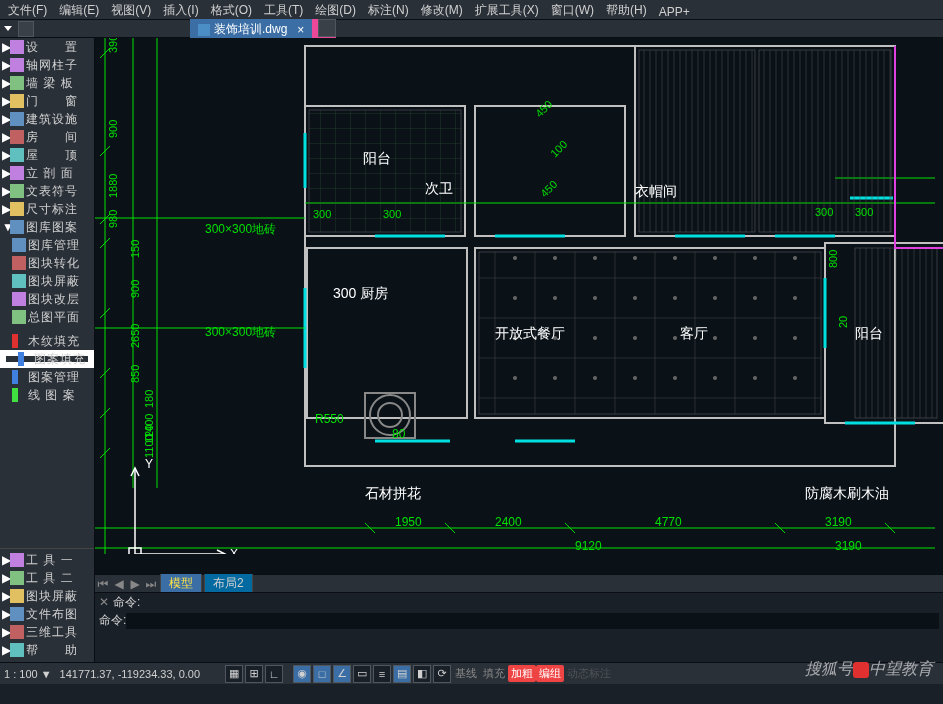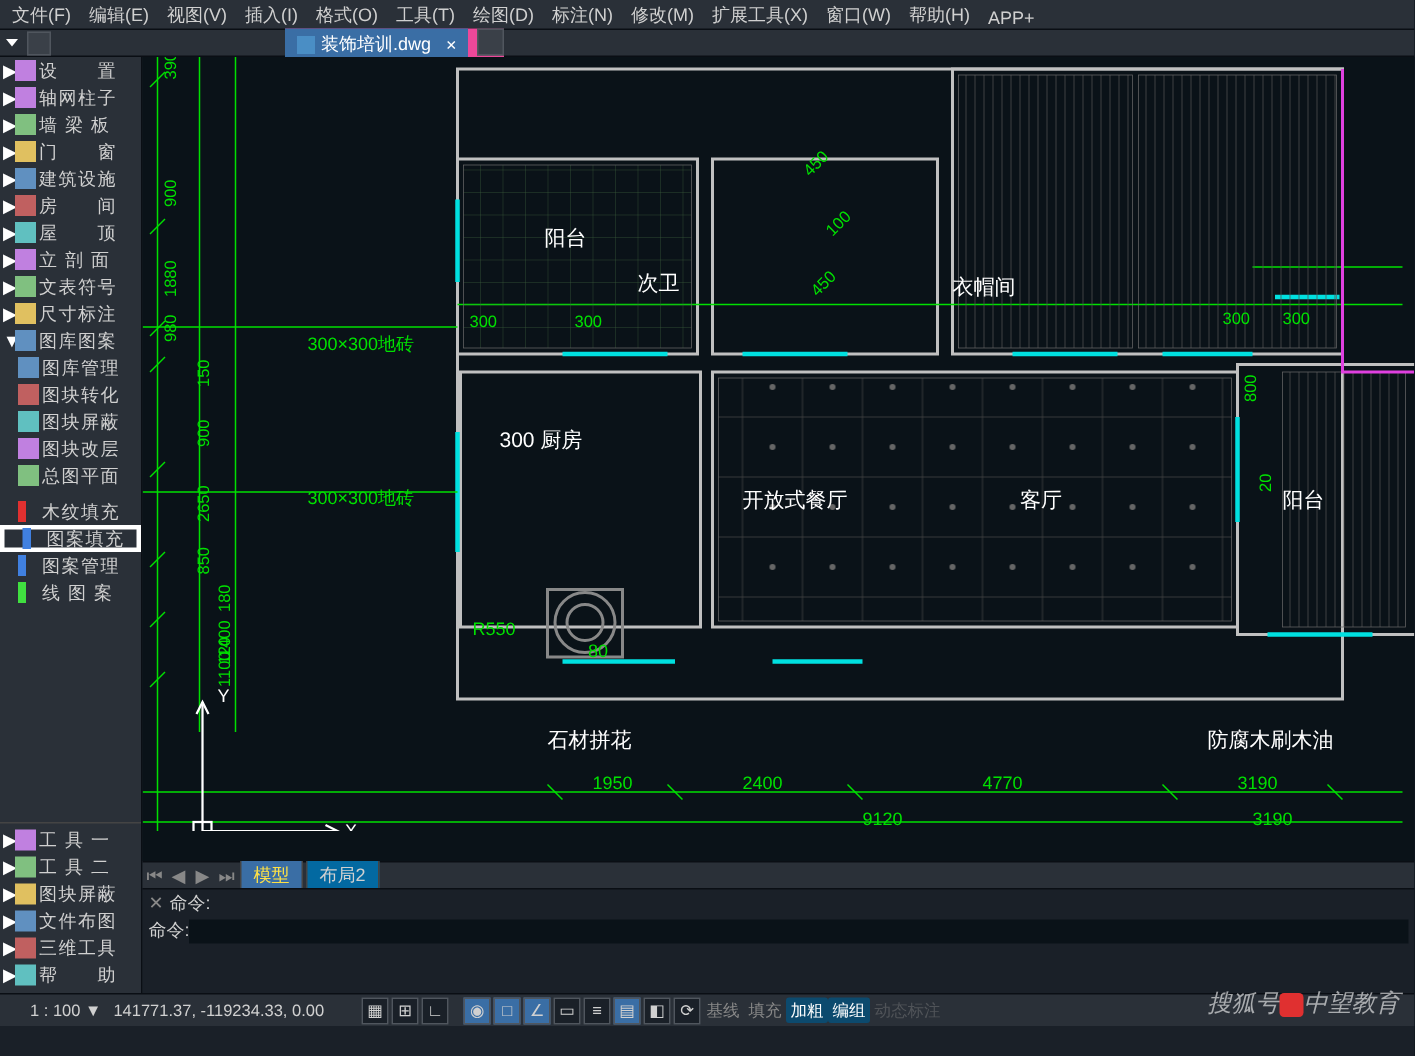--- a/index.html
+++ b/index.html
@@ -12,43 +12,43 @@
 .tab-area { height:19px; margin-left:95px; display:flex; align-items:flex-start; background:#ec4899; }
 .file-tab { background:#3a6ea5; color:#fff; padding:2px 8px; display:flex; align-items:center; gap:4px; }
 .file-tab .fic { width:12px; height:12px; background:#4a8ec5; }
 .file-tab .close { margin-left:6px; }
 .side-icon { width:18px; height:18px; margin-left:6px; background:#3a4048; border:1px solid #50565e; }
 .content { display:flex; height:624px; }
 .sidebar { width:95px; background:#2a3038; border-right:1px solid #0a0e14; overflow:hidden; }
 .sb-item { height:18px; display:flex; align-items:center; padding:0 2px; cursor:default; }
 .sb-item .arr { width:8px; color:#fff; }
 .sb-item .ic { width:14px; height:14px; margin-right:2px; }
-.sb-item.hl { border:3px solid #ffffff; }
+.sb-item.hl { border:6px solid #ffffff; }
 .sb-item .txt { letter-spacing:1px; }
 .ic-a{background:#c080e0}.ic-b{background:#80c080}.ic-c{background:#e0c060}.ic-d{background:#6090c0}.ic-e{background:#c06060}.ic-f{background:#60c0c0}
 .ic-line-r{background:linear-gradient(90deg,#e03030 40%,transparent 40%)}
 .ic-line-b{background:linear-gradient(90deg,#4080e0 40%,transparent 40%)}
 .ic-line-g{background:linear-gradient(90deg,#40e040 40%,transparent 40%)}
 .canvas-wrap { flex:1; display:flex; flex-direction:column; background:#0a1218; }
 .canvas { flex:1; position:relative; overflow:hidden; background:#0a1218; }
 .canvas svg { position:absolute; top:0; left:0; }
 .footer-tabs { height:18px; background:#2a3038; display:flex; align-items:center; border-top:1px solid #0a0e14; }
 .tab-btn { padding:1px 8px; margin:0 1px; background:#0369a1; border:1px solid #444; }
 .tab-btn.active { background:#3a6ea5; color:#fde047; }
 .tab-nav { width:14px; height:14px; display:flex; align-items:center; justify-content:center; margin:0 1px; color:#888; }
 .cmd-area { height:70px; background:#1a2028; color:#d0d0d0; padding:2px 4px; border-top:1px solid #0a0e14; }
 .cmd-area .hist { font-size:12px; line-height:15px; }
 .cmd-area .inp { display:flex; align-items:center; margin-top:2px; }
 .cmd-area input { flex:1; background:#0a1218; border:none; color:#fff; font-size:12px; padding:1px 2px; }
-.status { height:22px; background:#2a3038; display:flex; align-items:center; border-top:1px solid #0a0e14; font-size:11px;padding-left:16px; }
+.status { height:22px; background:#2a3038; display:flex; align-items:center; border-top:1px solid #0a0e14; font-size:11px; }
 .status .coord { padding:0 4px; }
 .stat-ic { width:18px; height:18px; margin:0 1px; border:1px solid #50565e; display:flex; align-items:center; justify-content:center; background:#1a2028; }
 .stat-ic.blue { background:#3a6ea5; }
 .stat-txt { padding:0 3px; color:#888; }
-.stat-txt.on { background:#0c4a6e; color:#fff; padding:1px 3px; border-radius:2px; }
+.stat-txt.on { background:#ef4444; color:#fff; padding:1px 3px; border-radius:2px; }
 .watermark { position:absolute; right:10px; bottom:24px; color:rgba(255,255,255,0.6); font-size:16px; font-style:italic; display:flex; align-items:center; gap:0; }
 .watermark .logo { width:16px; height:16px; background:#e03030; border-radius:3px; }
 .sb-bot { border-top:1px solid #444; margin-top:4px; padding-top:2px; }
 </style>
 </head>
 <body>
 
 <div class="menubar">
     <span>文件(F)</span>
     <span>编辑(E)</span>

